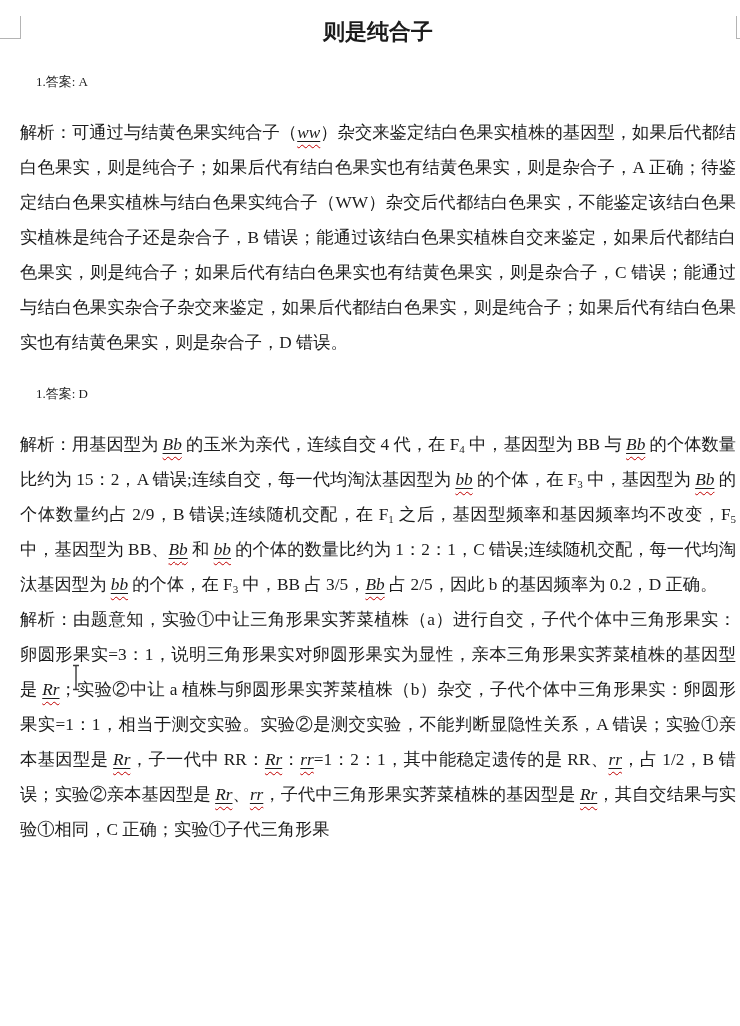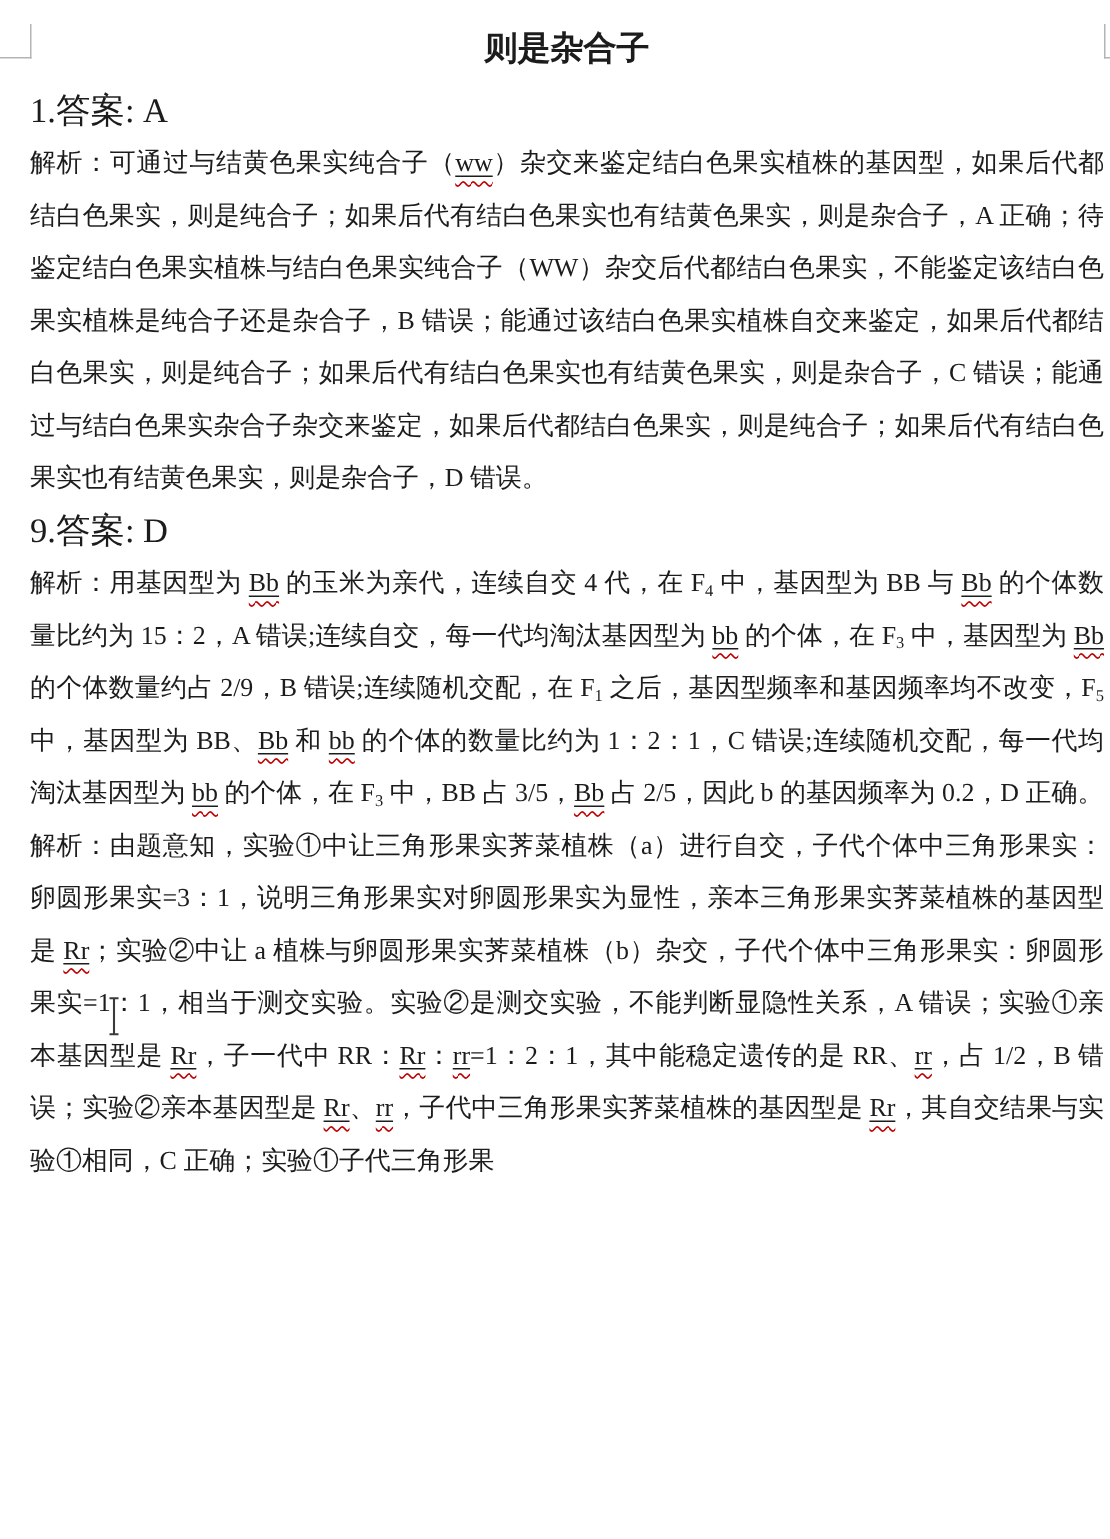--- a/index.html
+++ b/index.html
@@ -15,39 +15,40 @@
 
   .doc-title {
     font-size: 22px;
     font-weight: bold;
     text-align: center;
     line-height: 32px;
     margin: 16px 0 8px 0;
   }
 
   .ans-line {
-    font-size: 23px;
+    font-size: 13px;
     line-height: 35px;
-    margin: 0;
+    margin: 16px;
   }
   .exp-para {
     font-size: 17.3px;
     line-height: 35px;
     margin: 0;
     text-align: justify;
     word-break: break-all;
   }
 
   
   .squig {
     text-decoration: underline;
     text-decoration-style: wavy;
     text-decoration-color: #c00000;
     text-decoration-thickness: 1px;
     text-underline-offset: 6px;
+    font-style: italic;
   }
   .gene-u {
     text-decoration: underline;
     text-decoration-style: solid;
     text-decoration-color: #1c1c1c;
     text-decoration-thickness: 1px;
     text-underline-offset: 3px;
   }
 
   sub { font-size: 11px; line-height: 0; vertical-align: -3px; }
@@ -71,29 +72,29 @@
   <div class="corner-mark mark-tl">
     <span class="v"></span>
       <span class="h"></span>
   </div>
   <div class="corner-mark mark-tr">
     <span class="v"></span>
       <span class="h"></span>
   </div>
 
   <div class="content">
-    <h1 class="doc-title">则是杂合子</h1>
+    <h1 class="doc-title">则是纯合子</h1>
 
     <section>
       <p class="ans-line">1.答案: A</p>
       <p class="exp-para">解析：可通过与结黄色果实纯合子（<span class="squig"><span class="gene-u">ww</span></span>）杂交来鉴定结白色果实植株的基因型，如果后代都结白色果实，则是纯合子；如果后代有结白色果实也有结黄色果实，则是杂合子，A 正确；待鉴定结白色果实植株与结白色果实纯合子（WW）杂交后代都结白色果实，不能鉴定该结白色果实植株是纯合子还是杂合子，B 错误；能通过该结白色果实植株自交来鉴定，如果后代都结白色果实，则是纯合子；如果后代有结白色果实也有结黄色果实，则是杂合子，C 错误；能通过与结白色果实杂合子杂交来鉴定，如果后代都结白色果实，则是纯合子；如果后代有结白色果实也有结黄色果实，则是杂合子，D 错误。</p>
     </section>
 
     <section>
-      <p class="ans-line">9.答案: D</p>
+      <p class="ans-line">1.答案: D</p>
       <p class="exp-para">解析：用基因型为 <span class="squig"><span class="gene-u">Bb</span></span> 的玉米为亲代，连续自交 4 代，在 F<sub>4</sub> 中，基因型为 BB 与 <span class="squig"><span class="gene-u">Bb</span></span> 的个体数量比约为 15：2，A 错误;连续自交，每一代均淘汰基因型为 <span class="squig"><span class="gene-u">bb</span></span> 的个体，在 F<sub>3</sub> 中，基因型为 <span class="squig"><span class="gene-u">Bb</span></span> 的个体数量约占 2/9，B 错误;连续随机交配，在 F<sub>1</sub> 之后，基因型频率和基因频率均不改变，F<sub>5</sub> 中，基因型为 BB、<span class="squig"><span class="gene-u">Bb</span></span> 和 <span class="squig"><span class="gene-u">bb</span></span> 的个体的数量比约为 1：2：1，C 错误;连续随机交配，每一代均淘汰基因型为 <span class="squig"><span class="gene-u">bb</span></span> 的个体，在 F<sub>3</sub> 中，BB 占 3/5，<span class="squig"><span class="gene-u">Bb</span></span> 占 2/5，因此 b 的基因频率为 0.2，D 正确。</p>
     </section>
 
 
     <section>
       <p class="exp-para">解析：由题意知，实验①中让三角形果实荠菜植株（a）进行自交，子代个体中三角形果实：卵圆形果实=3：1，说明三角形果实对卵圆形果实为显性，亲本三角形果实荠菜植株的基因型是 <span class="squig"><span class="gene-u">Rr</span></span>；实验②中让 a 植株与卵圆形果实荠菜植株（b）杂交，子代个体中三角形果实：卵圆形果实=1：1，相当于测交实验。实验②是测交实验，不能判断显隐性关系，A 错误；实验①亲本基因型是 <span class="squig"><span class="gene-u">Rr</span></span>，子一代中 RR：<span class="squig"><span class="gene-u">Rr</span></span>：<span class="squig"><span class="gene-u">rr</span></span>=1：2：1，其中能稳定遗传的是 RR、<span class="squig"><span class="gene-u">rr</span></span>，占 1/2，B 错误；实验②亲本基因型是 <span class="squig"><span class="gene-u">Rr</span></span>、<span class="squig"><span class="gene-u">rr</span></span>，子代中三角形果实荠菜植株的基因型是 <span class="squig"><span class="gene-u">Rr</span></span>，其自交结果与实验①相同，C 正确；实验①子代三角形果</p>
     </section>
   </div>
 
   <div class="ibeam">

